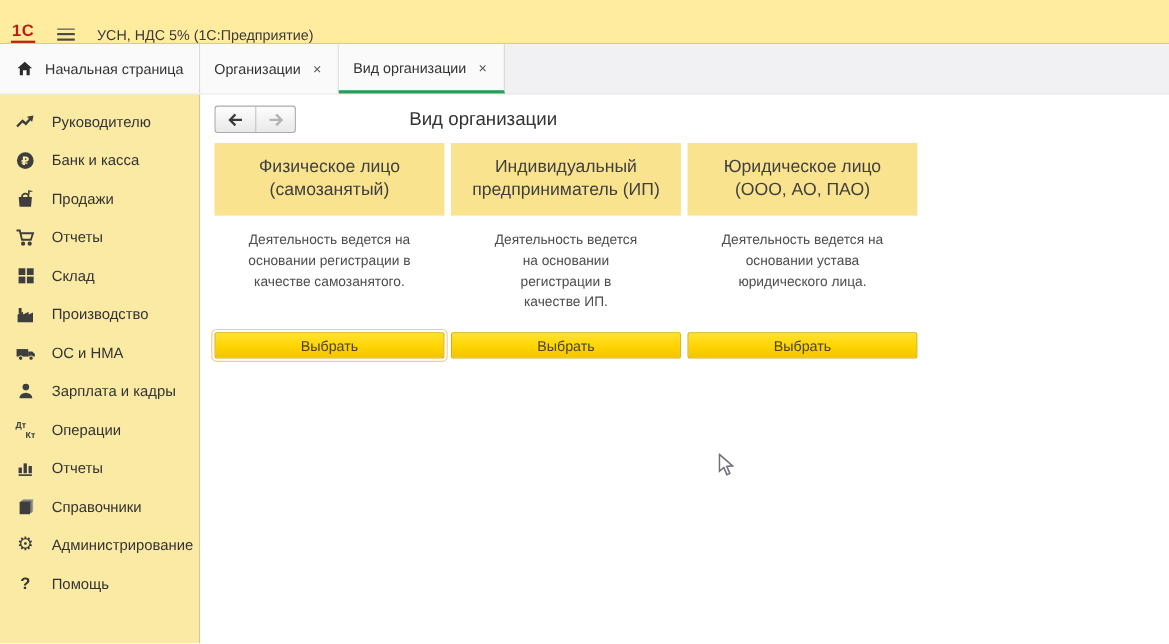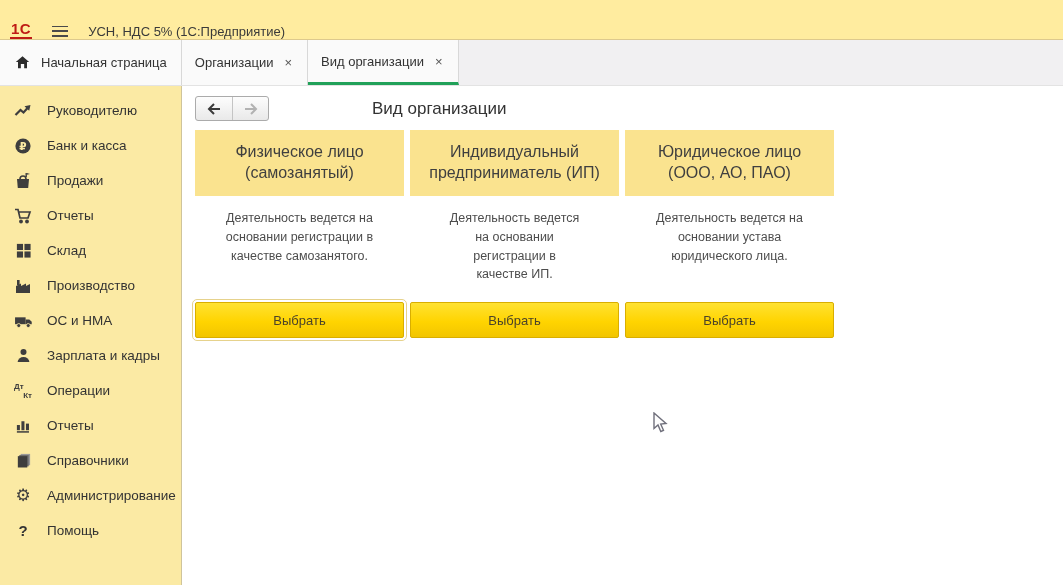--- a/index.html
+++ b/index.html
@@ -89,21 +89,21 @@
   }
   .card-desc-cell { min-height:106px; padding-top:13px; }
   .card-desc {
     font-size:12.5px; color:#4d4d4d; line-height:1.5; text-align:center; margin:0 auto;
   }
   .cards > .card-desc-cell:nth-of-type(4) .card-desc { max-width:200px; }
   .cards > .card-desc-cell:nth-of-type(5) .card-desc { max-width:135px; }
   .cards > .card-desc-cell:nth-of-type(6) .card-desc { max-width:155px; }
 
   .select-btn {
-    width:100%; height:36px; border:1px solid #d9ae00; border-radius:2px;
+    width:100%; height:24px; border:1px solid #d9ae00; border-radius:2px;
     background:linear-gradient(#ffe232,#ffd400 55%,#f2c500);
     font-family:inherit; font-size:13px; color:#4b432a; cursor:pointer;
   }
   .select-btn.focused { outline:1px solid #e6d28c; outline-offset:2px; }
 
   .mouse-cursor { position:absolute; left:653px; top:412px; }
 </style>
 </head>
 <body>
 

